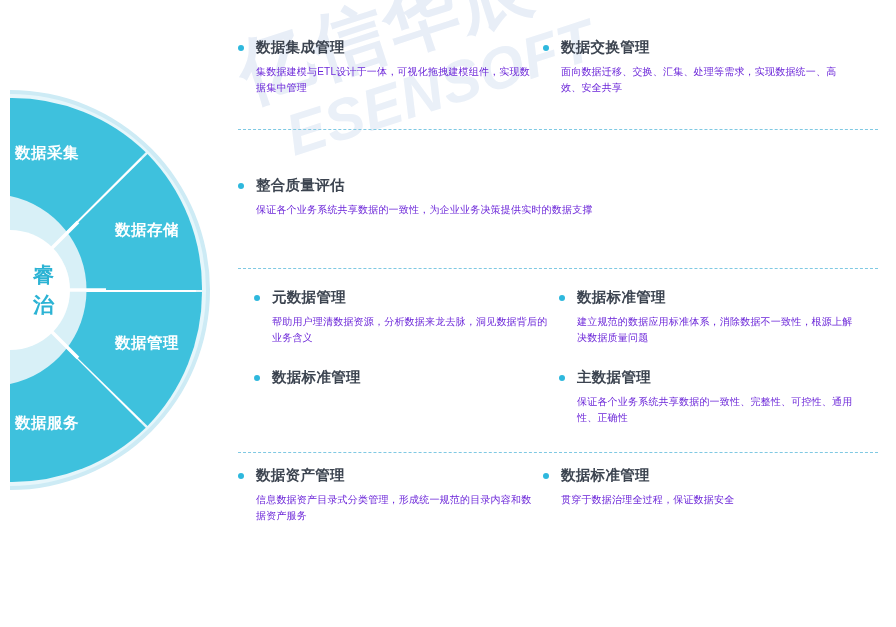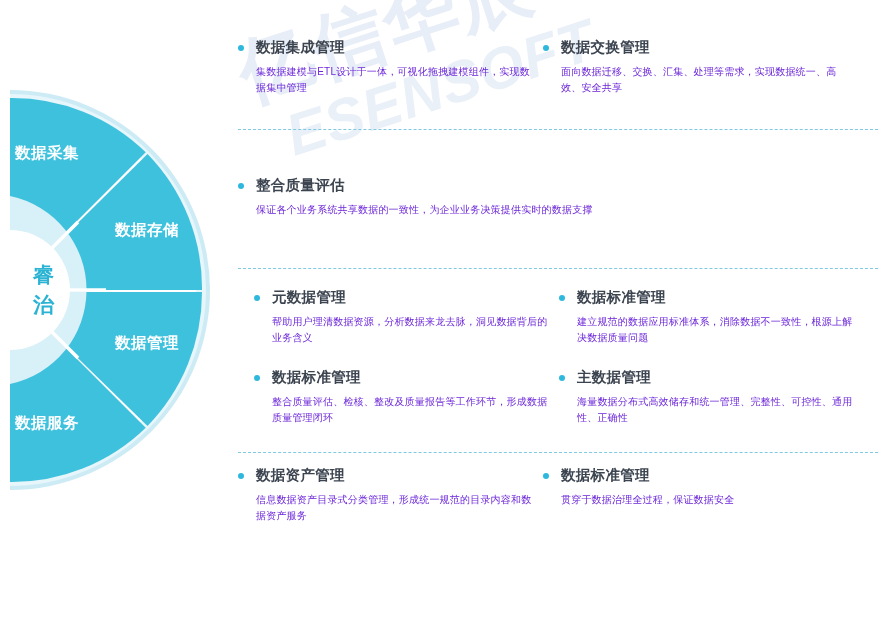--- a/index.html
+++ b/index.html
@@ -218,33 +218,32 @@
   <div class="band cols" style="top:288px;justify-content:center;">
     <div class="col">
       <div class="item" style="margin-bottom:22px;">
         <span class="bullet"></span>
         <p class="item-title">元数据管理</p>
         <p class="item-desc">帮助用户理清数据资源，分析数据来龙去脉，洞见数据背后的业务含义</p>
       </div>
       <div class="item">
         <span class="bullet"></span>
         <p class="item-title">数据标准管理</p>
-        <p class="item-desc">整合质量评估、检核、整改及质量报告等工作环节，形成数据质量管理闭环</p>
       </div>
     </div>
     <div class="col right">
       <div class="item" style="margin-bottom:22px;">
         <span class="bullet"></span>
         <p class="item-title">数据标准管理</p>
         <p class="item-desc">建立规范的数据应用标准体系，消除数据不一致性，根源上解决数据质量问题</p>
       </div>
       <div class="item">
         <span class="bullet"></span>
         <p class="item-title">主数据管理</p>
-        <p class="item-desc">海量数据分布式高效储存和统一管理、完整性、可控性、通用性、正确性</p>
+        <p class="item-desc">保证各个业务系统共享数据的一致性、完整性、可控性、通用性、正确性</p>
       </div>
     </div>
   </div>
 
   <div class="divider" style="top:452px;"></div>
 
   <div class="band cols" style="top:466px;">
     <div class="col">
       <div class="item" style="margin-bottom:22px;">
         <span class="bullet"></span>

